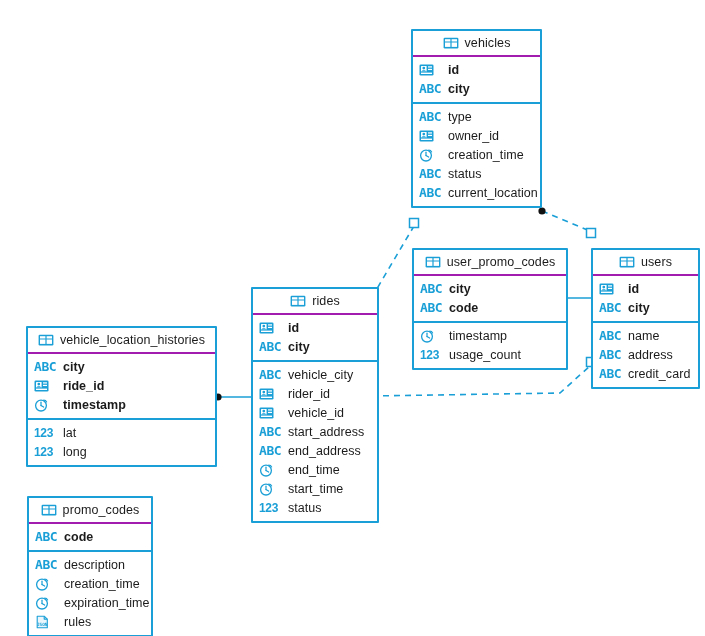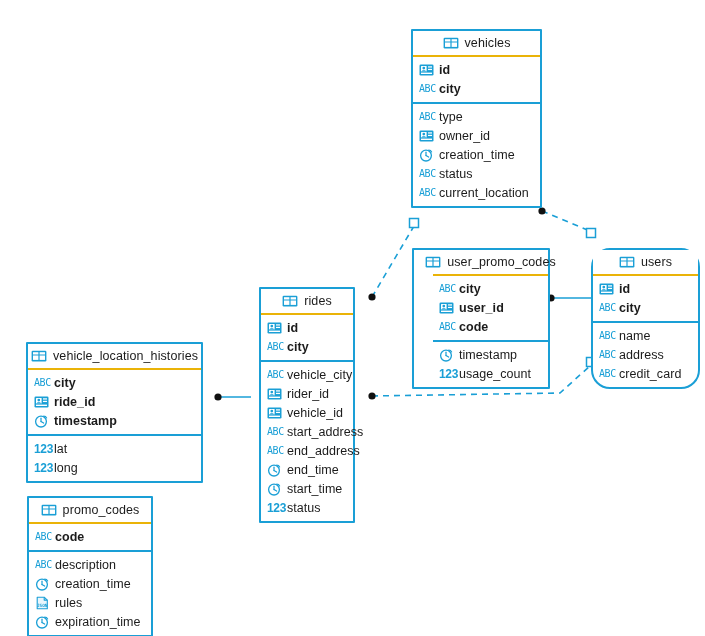--- a/index.html
+++ b/index.html
@@ -35,40 +35,40 @@
     background: #ffffff;
     border-radius: 1px;
   }
   .tbl-title {
     box-sizing: border-box;
     height: 26px;
     display: flex;
     align-items: center;
     justify-content: center;
     gap: 6px;
-    border-bottom: 2px solid #eab308;
+    border-bottom: 2px solid #a21caf;
     background: #ffffff;
     padding: 0 6px;
   }
   .tbl-title .tname {
     font-size: 12.5px;
     color: #1b1b1b;
     white-space: nowrap;
     letter-spacing: 0.1px;
   }
   .sect {
     padding: 3px 0 4px 0;
   }
   .sect.keys {
     border-bottom: 2px solid #1a9fd6;
   }
   .fld {
     display: flex;
     align-items: center;
-    gap: 5px;
+    gap: 14px;
     height: 19px;
     padding: 0 5px 0 6px;
     white-space: nowrap;
   }
   .fname {
     font-size: 12.5px;
     color: #1b1b1b;
     letter-spacing: 0.05px;
   }
   .fld.pk .fname {
@@ -79,22 +79,22 @@
   .ico {
     width: 15px;
     height: 14px;
     flex: 0 0 15px;
     display: inline-block;
     position: relative;
   }
   .ico svg { display:block; }
 
   .ico-abc {
-    font-size: 10px;
-    font-weight: normal;
+    font-size: 13px;
+    font-weight: bold;
     color: #1a9fd6;
     font-family: "DejaVu Sans Mono", monospace;
     line-height: 14px;
     letter-spacing: -0.4px;
     text-align: left;
   }
   .ico-num {
     font-size: 12px;
     font-weight: bold;
     color: #1a9fd6;
@@ -200,53 +200,39 @@
           <div class="fld">
             <span class="ico ico-abc">ABC</span>
             <span class="fname">status</span>
           </div>
           <div class="fld">
             <span class="ico ico-abc">ABC</span>
             <span class="fname">current_location</span>
           </div>
         </div>
       </div>
-      <div class="tbl" style="left: 412px; top: 248px; width: 138px; padding-left: 19px;">
+      <div class="tbl" style="left: 412px; top: 248px; width: 156px;">
         <div class="tbl-title">
           <span class="ico" style="width: 16px; flex: 0 0 16px;">
             <svg width="16" height="14" viewBox="0 0 16 14">
               <rect x="0.6" y="1.8" width="14.8" height="10.6" rx="1.2" fill="#1a9fd6"></rect>
               <rect x="2" y="3.2" width="5.4" height="2.3" fill="#ffffff"></rect>
               <rect x="8.6" y="3.2" width="5.4" height="2.3" fill="#ffffff"></rect>
               <rect x="2" y="6.5" width="5.4" height="4.4" fill="#ffffff"></rect>
               <rect x="8.6" y="6.5" width="5.4" height="4.4" fill="#ffffff"></rect>
             </svg>
           </span>
           <span class="tname">user_promo_codes</span>
         </div>
         <div class="sect keys">
           <div class="fld pk">
             <span class="ico ico-abc">ABC</span>
             <span class="fname">city</span>
           </div>
           <div class="fld pk">
-            <span class="ico">
-              <svg width="15" height="14" viewBox="0 0 15 14">
-                <rect x="0.5" y="1.5" width="14" height="11" rx="1.3" fill="#1a9fd6"></rect>
-                <rect x="2" y="3" width="5.6" height="5.6" rx="0.5" fill="#ffffff"></rect>
-                <circle cx="4.8" cy="5.1" r="1.35" fill="#1a9fd6"></circle>
-                <path d="M2.5 8.6 C2.9 6.9 6.7 6.9 7.1 8.6 Z" fill="#1a9fd6"></path>
-                <rect x="9" y="3.3" width="4" height="1.25" fill="#ffffff"></rect>
-                <rect x="9" y="5.8" width="4" height="1.25" fill="#ffffff"></rect>
-                <rect x="2" y="9.6" width="11" height="1.4" fill="#ffffff"></rect>
-              </svg>
-            </span>
-            <span class="fname">user_id</span>
-          </div>
-          <div class="fld pk">
             <span class="ico ico-abc">ABC</span>
             <span class="fname">code</span>
           </div>
         </div>
         <div class="sect">
           <div class="fld">
             <span class="ico">
               <svg width="15" height="14" viewBox="0 0 15 14">
                 <circle cx="7" cy="7.6" r="5.4" fill="#ffffff" stroke="#1a9fd6" stroke-width="1.3"></circle>
                 <path d="M7 7.6 L7 4.2" stroke="#1a9fd6" stroke-width="1.2" stroke-linecap="round"></path>
@@ -255,21 +241,21 @@
               </svg>
             </span>
             <span class="fname">timestamp</span>
           </div>
           <div class="fld">
             <span class="ico ico-num">123</span>
             <span class="fname">usage_count</span>
           </div>
         </div>
       </div>
-      <div class="tbl" style="left: 591px; top: 248px; width: 109px; border-radius: 19px;">
+      <div class="tbl" style="left: 591px; top: 248px; width: 109px;">
         <div class="tbl-title">
           <span class="ico" style="width: 16px; flex: 0 0 16px;">
             <svg width="16" height="14" viewBox="0 0 16 14">
               <rect x="0.6" y="1.8" width="14.8" height="10.6" rx="1.2" fill="#1a9fd6"></rect>
               <rect x="2" y="3.2" width="5.4" height="2.3" fill="#ffffff"></rect>
               <rect x="8.6" y="3.2" width="5.4" height="2.3" fill="#ffffff"></rect>
               <rect x="2" y="6.5" width="5.4" height="4.4" fill="#ffffff"></rect>
               <rect x="8.6" y="6.5" width="5.4" height="4.4" fill="#ffffff"></rect>
             </svg>
           </span>
@@ -303,21 +289,21 @@
           <div class="fld">
             <span class="ico ico-abc">ABC</span>
             <span class="fname">address</span>
           </div>
           <div class="fld">
             <span class="ico ico-abc">ABC</span>
             <span class="fname">credit_card</span>
           </div>
         </div>
       </div>
-      <div class="tbl" style="left: 251px; top: 287px; width: 96px; margin-left: 8px;">
+      <div class="tbl" style="left: 251px; top: 287px; width: 128px;">
         <div class="tbl-title">
           <span class="ico" style="width: 16px; flex: 0 0 16px;">
             <svg width="16" height="14" viewBox="0 0 16 14">
               <rect x="0.6" y="1.8" width="14.8" height="10.6" rx="1.2" fill="#1a9fd6"></rect>
               <rect x="2" y="3.2" width="5.4" height="2.3" fill="#ffffff"></rect>
               <rect x="8.6" y="3.2" width="5.4" height="2.3" fill="#ffffff"></rect>
               <rect x="2" y="6.5" width="5.4" height="4.4" fill="#ffffff"></rect>
               <rect x="8.6" y="6.5" width="5.4" height="4.4" fill="#ffffff"></rect>
             </svg>
           </span>
@@ -405,21 +391,21 @@
               </svg>
             </span>
             <span class="fname">start_time</span>
           </div>
           <div class="fld">
             <span class="ico ico-num">123</span>
             <span class="fname">status</span>
           </div>
         </div>
       </div>
-      <div class="tbl" style="left: 26px; top: 342px; width: 177px;">
+      <div class="tbl" style="left: 26px; top: 326px; width: 191px;">
         <div class="tbl-title">
           <span class="ico" style="width: 16px; flex: 0 0 16px;">
             <svg width="16" height="14" viewBox="0 0 16 14">
               <rect x="0.6" y="1.8" width="14.8" height="10.6" rx="1.2" fill="#1a9fd6"></rect>
               <rect x="2" y="3.2" width="5.4" height="2.3" fill="#ffffff"></rect>
               <rect x="8.6" y="3.2" width="5.4" height="2.3" fill="#ffffff"></rect>
               <rect x="2" y="6.5" width="5.4" height="4.4" fill="#ffffff"></rect>
               <rect x="8.6" y="6.5" width="5.4" height="4.4" fill="#ffffff"></rect>
             </svg>
           </span>
@@ -498,34 +484,34 @@
                 <path d="M7 7.6 L7 4.2" stroke="#1a9fd6" stroke-width="1.2" stroke-linecap="round"></path>
                 <path d="M7 7.6 L9.6 9.1" stroke="#1a9fd6" stroke-width="1.2" stroke-linecap="round"></path>
                 <path d="M9.7 2.2 C11.2 2.2 12.2 3.0 12.6 3.9" stroke="#1a9fd6" stroke-width="1.2" fill="none" stroke-linecap="round"></path>
               </svg>
             </span>
             <span class="fname">creation_time</span>
           </div>
           <div class="fld">
             <span class="ico">
               <svg width="15" height="14" viewBox="0 0 15 14">
+                <circle cx="7" cy="7.6" r="5.4" fill="#ffffff" stroke="#1a9fd6" stroke-width="1.3"></circle>
+                <path d="M7 7.6 L7 4.2" stroke="#1a9fd6" stroke-width="1.2" stroke-linecap="round"></path>
+                <path d="M7 7.6 L9.6 9.1" stroke="#1a9fd6" stroke-width="1.2" stroke-linecap="round"></path>
+                <path d="M9.7 2.2 C11.2 2.2 12.2 3.0 12.6 3.9" stroke="#1a9fd6" stroke-width="1.2" fill="none" stroke-linecap="round"></path>
+              </svg>
+            </span>
+            <span class="fname">expiration_time</span>
+          </div>
+          <div class="fld">
+            <span class="ico">
+              <svg width="15" height="14" viewBox="0 0 15 14">
                 <path d="M2.2 1.2 H9.2 L12.3 4.1 V12.8 H2.2 Z" fill="#eaf6fc" stroke="#1a9fd6" stroke-width="1.1" stroke-linejoin="round"></path>
                 <path d="M9.2 1.2 V4.1 H12.3" fill="none" stroke="#1a9fd6" stroke-width="1.1" stroke-linejoin="round"></path>
                 <text x="7.2" y="11.4" font-size="4.4" font-family="DejaVu Sans Mono, monospace" font-weight="bold" fill="#1a9fd6" text-anchor="middle">JSON</text>
               </svg>
             </span>
             <span class="fname">rules</span>
-          </div>
-          <div class="fld">
-            <span class="ico">
-              <svg width="15" height="14" viewBox="0 0 15 14">
-                <circle cx="7" cy="7.6" r="5.4" fill="#ffffff" stroke="#1a9fd6" stroke-width="1.3"></circle>
-                <path d="M7 7.6 L7 4.2" stroke="#1a9fd6" stroke-width="1.2" stroke-linecap="round"></path>
-                <path d="M7 7.6 L9.6 9.1" stroke="#1a9fd6" stroke-width="1.2" stroke-linecap="round"></path>
-                <path d="M9.7 2.2 C11.2 2.2 12.2 3.0 12.6 3.9" stroke="#1a9fd6" stroke-width="1.2" fill="none" stroke-linecap="round"></path>
-              </svg>
-            </span>
-            <span class="fname">expiration_time</span>
           </div>
         </div>
       </div>
     </div>
 </div>
 
 </body></html>

